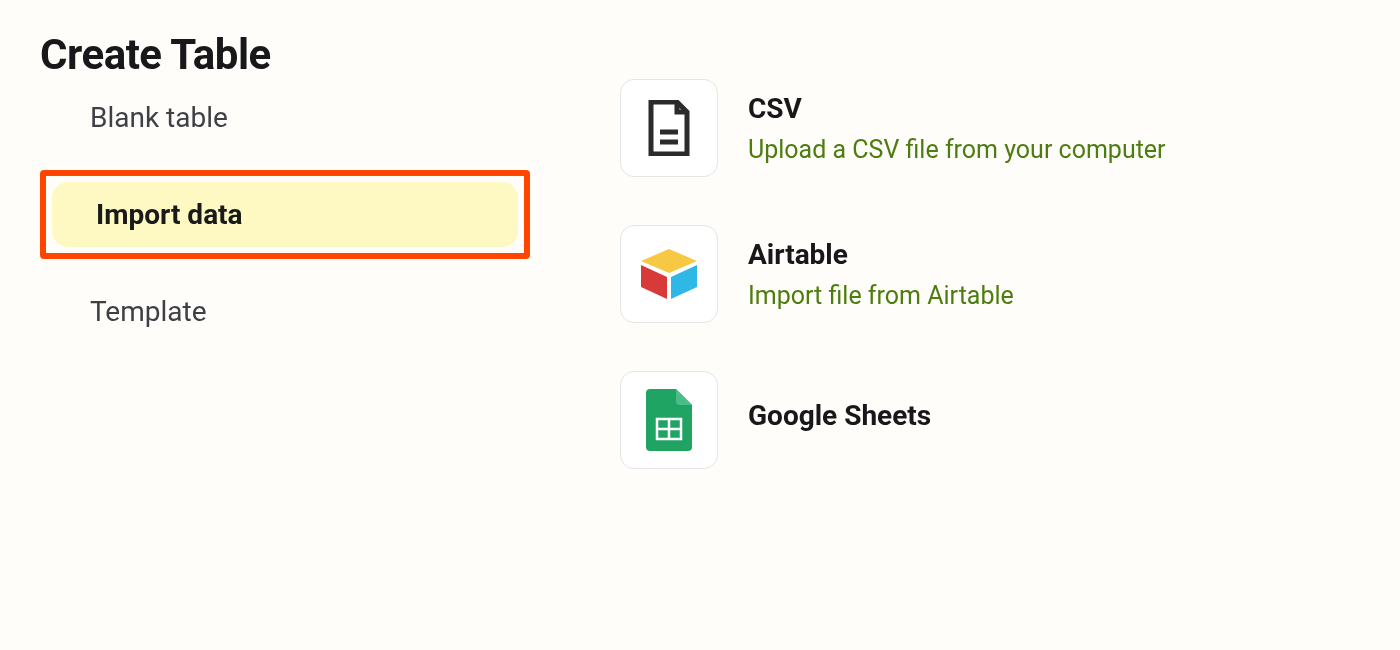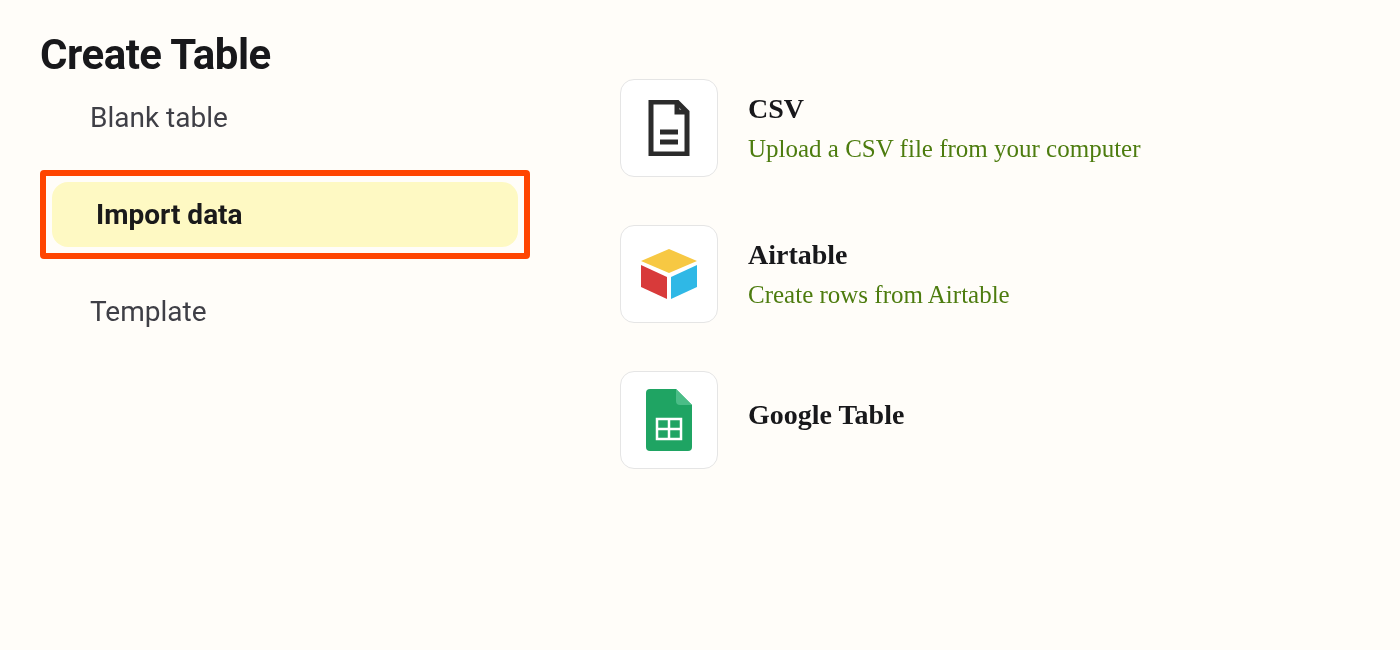--- a/index.html
+++ b/index.html
@@ -62,21 +62,20 @@
       font-weight: 700;
       color: #1a1a1a;
     }
 
     .options-col {
       flex: 1;
       padding-left: 90px;
       display: flex;
       flex-direction: column;
       gap: 48px;
-      font-family: Liberation Serif, serif;
     }
 
     .option-row {
       display: flex;
       align-items: center;
       gap: 30px;
       cursor: pointer;
     }
 
     .icon-box {
@@ -168,36 +167,36 @@
         <div class="airtable-icon">
           <svg width="64" height="54" viewBox="0 0 64 54">
             <polygon points="32,2 60,14 32,26 4,14" fill="#f7c843"></polygon>
             <polygon points="4,18 30,30 30,52 4,40" fill="#d83a3a"></polygon>
             <polygon points="60,18 34,30 34,52 60,40" fill="#2fb8e6"></polygon>
           </svg>
         </div>
       </div>
       <div class="option-text">
         <div class="opt-title">Airtable</div>
-        <div class="opt-desc">Create rows from Airtable</div>
+        <div class="opt-desc">Import file from Airtable</div>
       </div>
     </div>
 
     <div class="option-row">
       <div class="icon-box">
         <div class="gsheet-icon">
           <svg width="46" height="62" viewBox="0 0 46 62">
             <path d="M4 0 H30 L46 16 V58 a4 4 0 0 1 -4 4 H4 a4 4 0 0 1 -4 -4 V4 a4 4 0 0 1 4 -4 Z" fill="#1fa463"></path>
             <path d="M30 0 L46 16 H34 a4 4 0 0 1 -4 -4 Z" fill="#4bbd87"></path>
             <rect x="11" y="30" width="24" height="20" fill="none" stroke="#ffffff" stroke-width="2.5"></rect>
             <line x1="11" y1="40" x2="35" y2="40" stroke="#ffffff" stroke-width="2.5"></line>
             <line x1="23" y1="30" x2="23" y2="50" stroke="#ffffff" stroke-width="2.5"></line>
           </svg>
         </div>
       </div>
       <div class="option-text">
-        <div class="opt-title">Google Table</div>
+        <div class="opt-title">Google Sheets</div>
       </div>
     </div>
 
   </div>
 
 </div>
 
 </body></html>

